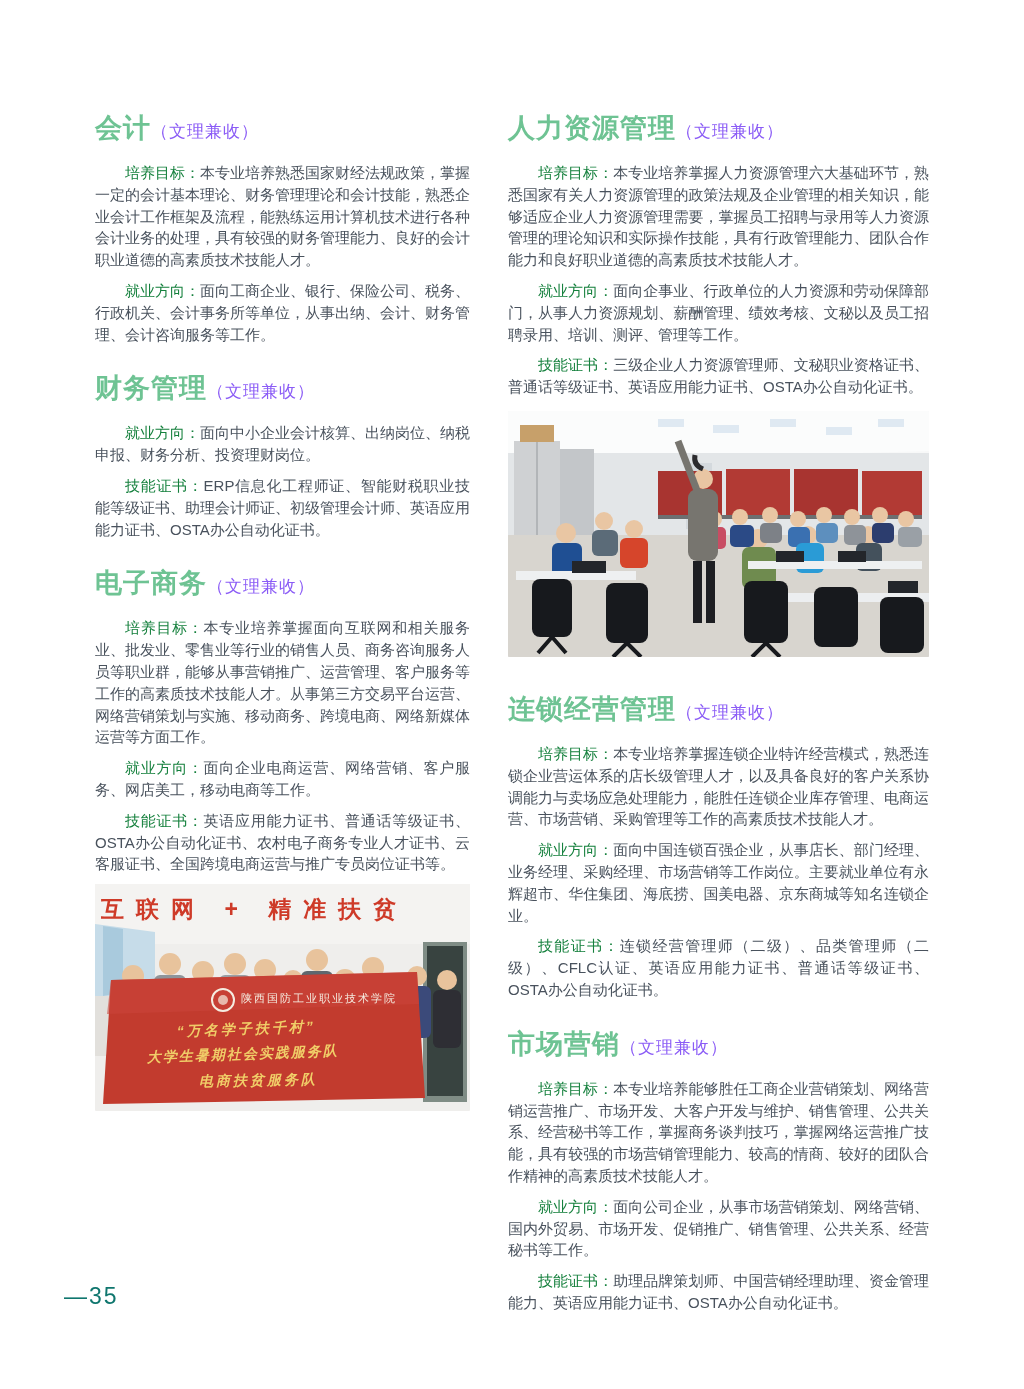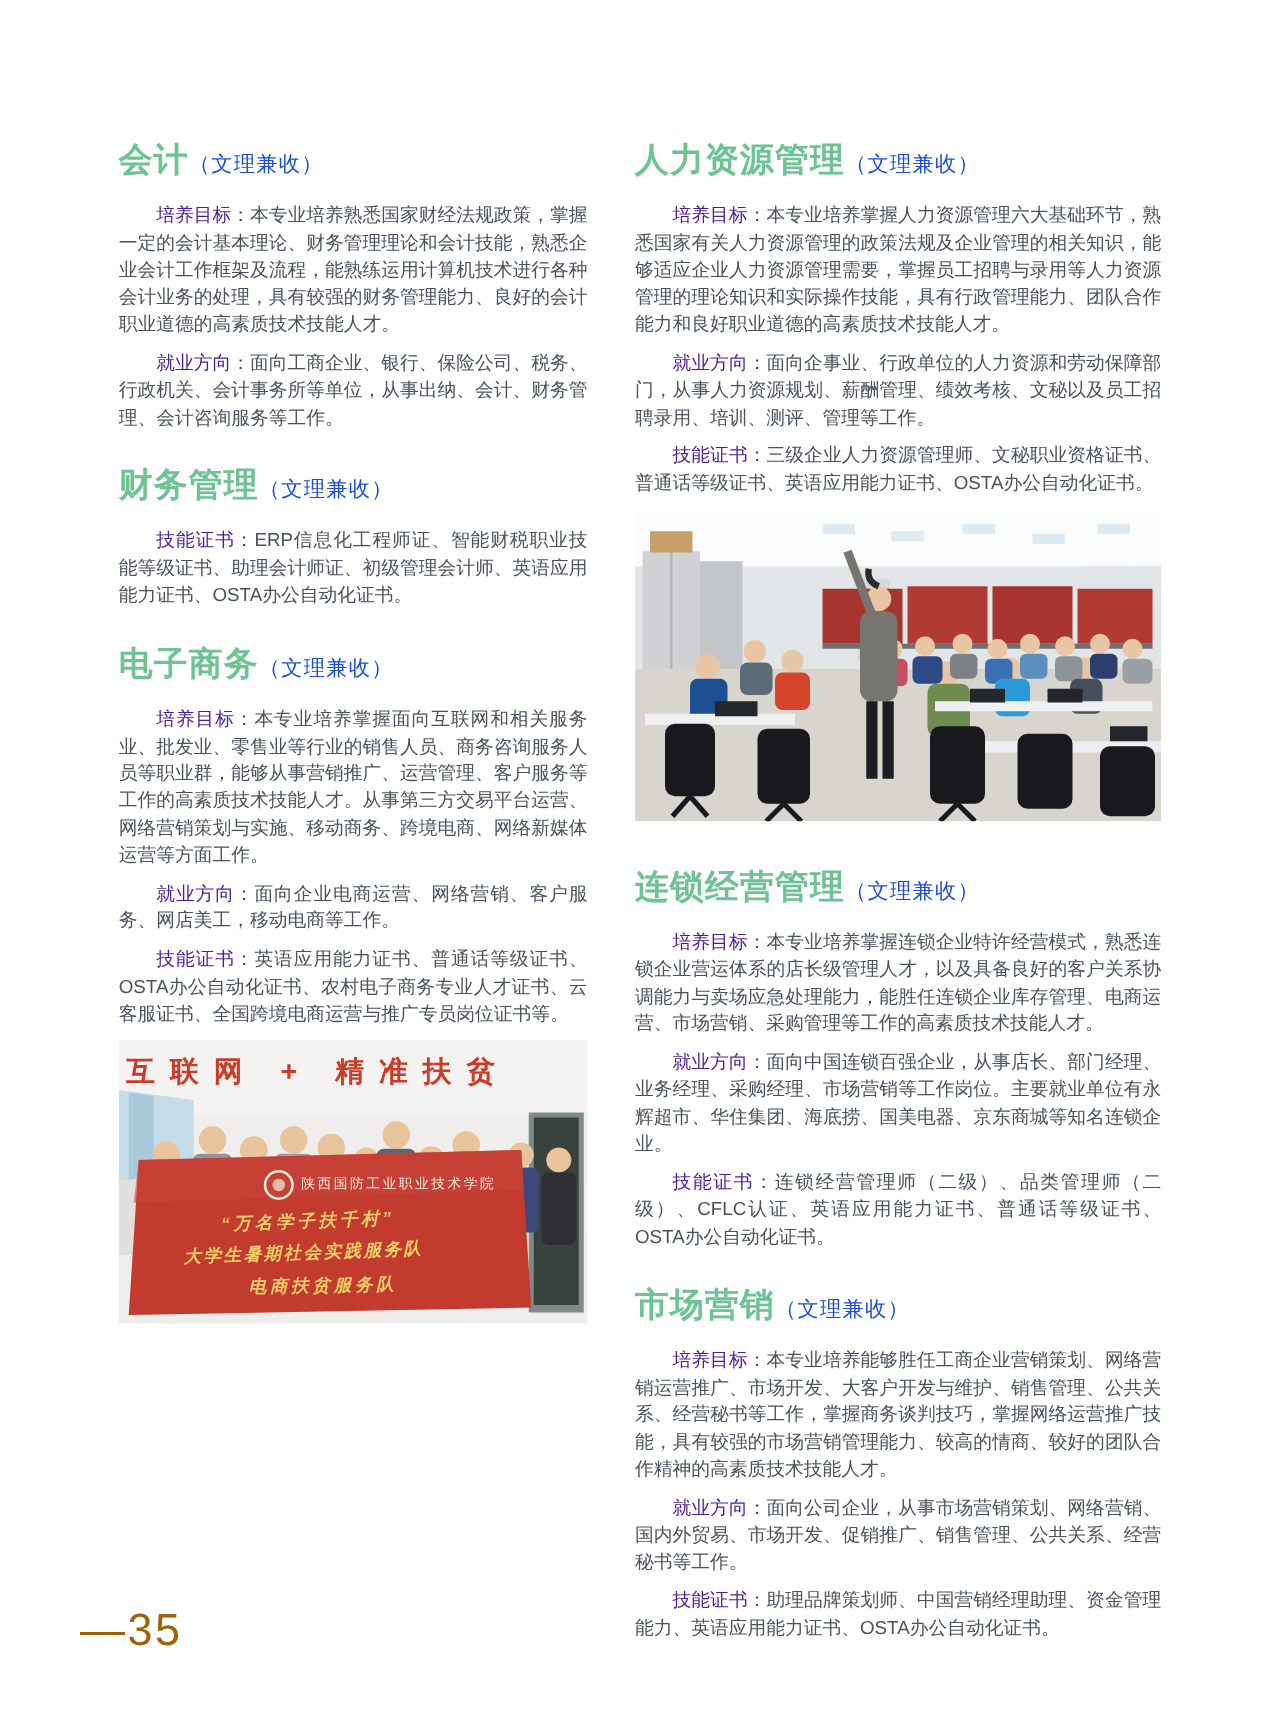--- a/index.html
+++ b/index.html
@@ -24,63 +24,64 @@
     margin:0 0 14px 0;
     font-size:27px;
     line-height:32px;
     font-weight:bold;
     color:#6ec393;
     letter-spacing:1px;
   }
   .sec-note{
     font-size:17px;
     font-weight:normal;
-    color:#1d4ed8;
+    color:#8b5cf6;
     letter-spacing:1px;
   }
   .para{
     margin:0 0 9px 0;
     font-size:15px;
     line-height:21.8px;
     text-align:justify;
     text-indent:2em;
     color:#49525d;
   }
-  .lab{color:#4c1d95;}
+  .lab{color:#15803d;}
   .photo{
     display:block;
     border-radius:1px;
     overflow:hidden;
   }
   .photo-left{width:375px;height:227px;margin-top:6px;}
   .photo-right{width:421px;height:246px;margin:13px 0 36px 0;}
   .pageno{
     position:absolute;
     left:64px;
     top:1283px;
-    font-size:36px;
-    color:#a16207;
+    font-size:23px;
+    color:#0f766e;
     letter-spacing:2px;
   }
 </style>
 </head>
 <body>
 
 <div class="cols">
 
   <div class="col col-left">
 
     <section class="sec">
       <h2 class="sec-head"><span>会计</span><span class="sec-note">（文理兼收）</span></h2>
       <p class="para"><span class="lab">培养目标：</span><span>本专业培养熟悉国家财经法规政策，掌握一定的会计基本理论、财务管理理论和会计技能，熟悉企业会计工作框架及流程，能熟练运用计算机技术进行各种会计业务的处理，具有较强的财务管理能力、良好的会计职业道德的高素质技术技能人才。</span></p>
       <p class="para"><span class="lab">就业方向：</span><span>面向工商企业、银行、保险公司、税务、行政机关、会计事务所等单位，从事出纳、会计、财务管理、会计咨询服务等工作。</span></p>
     </section>
 
     <section class="sec">
       <h2 class="sec-head"><span>财务管理</span><span class="sec-note">（文理兼收）</span></h2>
+      <p class="para"><span class="lab">就业方向：</span><span>面向中小企业会计核算、出纳岗位、纳税申报、财务分析、投资理财岗位。</span></p>
       <p class="para"><span class="lab">技能证书：</span><span>ERP信息化工程师证、智能财税职业技能等级证书、助理会计师证、初级管理会计师、英语应用能力证书、OSTA办公自动化证书。</span></p>
     </section>
 
     <section class="sec" style="margin-bottom:0;">
       <h2 class="sec-head"><span>电子商务</span><span class="sec-note">（文理兼收）</span></h2>
       <p class="para"><span class="lab">培养目标：</span><span>本专业培养掌握面向互联网和相关服务业、批发业、零售业等行业的销售人员、商务咨询服务人员等职业群，能够从事营销推广、运营管理、客户服务等工作的高素质技术技能人才。从事第三方交易平台运营、网络营销策划与实施、移动商务、跨境电商、网络新媒体运营等方面工作。</span></p>
       <p class="para"><span class="lab">就业方向：</span><span>面向企业电商运营、网络营销、客户服务、网店美工，移动电商等工作。</span></p>
       <p class="para"><span class="lab">技能证书：</span><span>英语应用能力证书、普通话等级证书、OSTA办公自动化证书、农村电子商务专业人才证书、云客服证书、全国跨境电商运营与推广专员岗位证书等。</span></p>
     </section>
 

